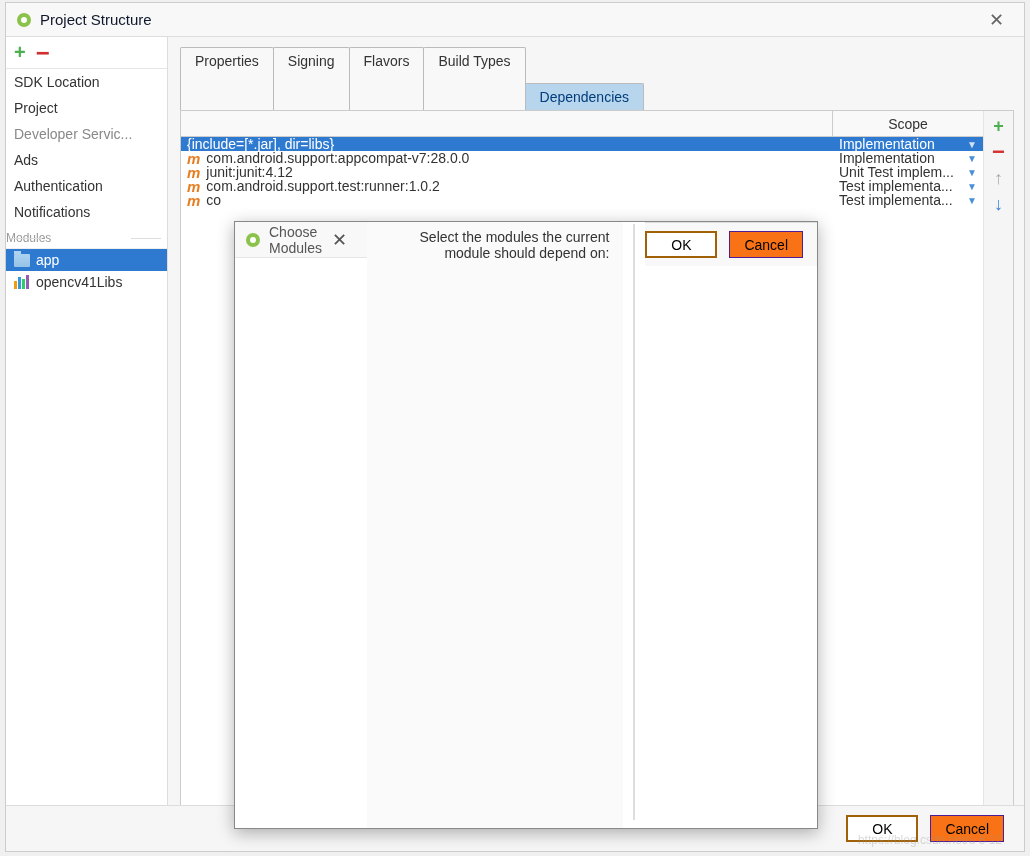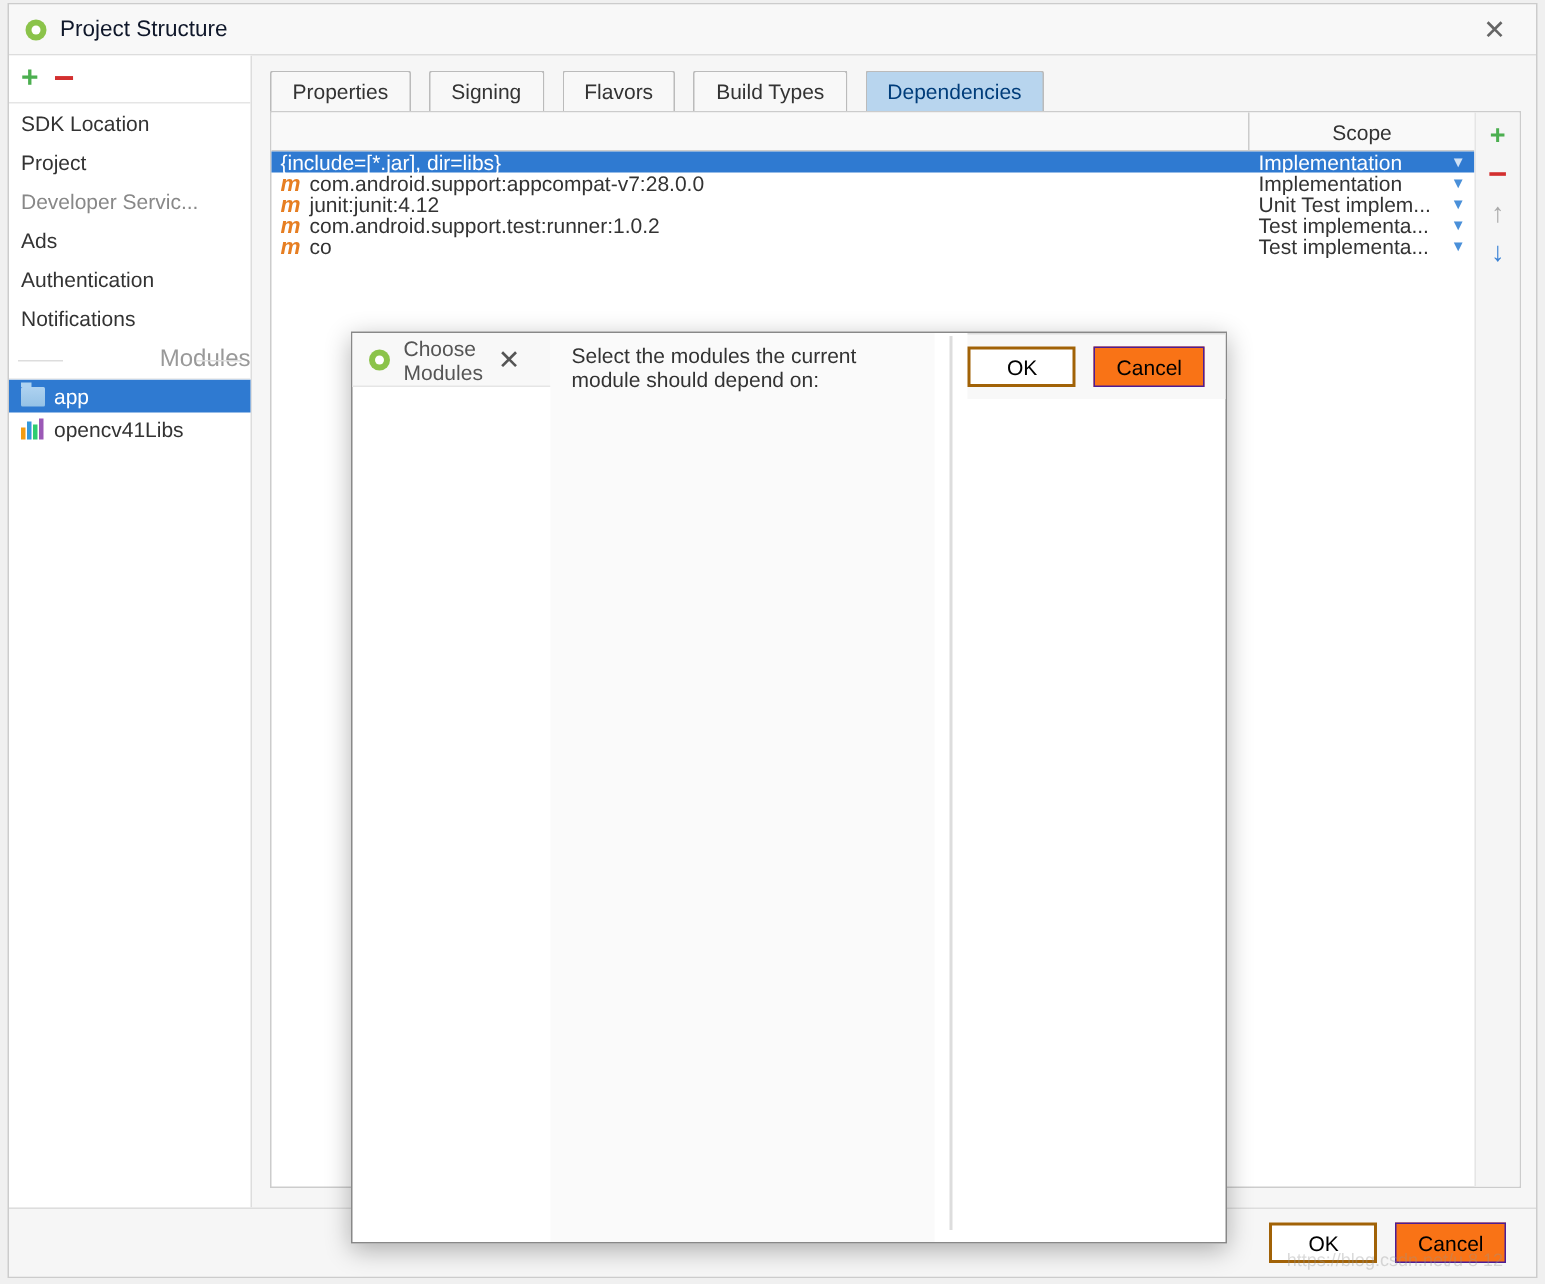--- a/index.html
+++ b/index.html
@@ -67,23 +67,23 @@
     .sidebar-item {
       padding: 5px 8px;
       cursor: pointer;
       color: #333;
       white-space: nowrap;
       overflow: hidden;
       text-overflow: ellipsis;
     }
     .sidebar-item.gray { color: #888; }
     .sidebar-separator {
-      text-align: right;
+      text-align: left;
       color: #999;
-      font-size: 16px;
+      font-size: 12px;
       padding: 4px 0 3px;
       border-bottom: 1px solid #eee;
       margin: 2px 0 0;
       position: relative;
     }
     .sidebar-separator::before, .sidebar-separator::after {
       content: "";
       position: absolute;
       top: 50%;
       width: 30px;
@@ -125,36 +125,37 @@
     .library-icon span:nth-child(2){height:12px;background:#3498db;}
     .library-icon span:nth-child(3){height:10px;background:#2ecc71;}
     .library-icon span:nth-child(4){height:14px;background:#9b59b6;}
     .content {
       flex: 1;
       padding: 10px 10px 10px 12px;
       position: relative;
     }
     .tabs {
       display: flex;
-      gap: 13px;
+      gap: 0;
     }
     .tab {
       padding: 5px 14px;
       border: 1px solid #bbb;
       border-bottom: none;
       background: #f8f8f8;
       cursor: pointer;
       color: #333;
       font-size: 14px;
       border-radius: 2px 2px 0 0;
       margin-right: -1px;
     }
     .tab.selected {
       background: #b8d5ee;
       color: #003d7a;
+      margin-top: 36px;
     }
     .dep-panel {
       border: 1px solid #ccc;
       height: calc(100% - 30px);
       background: #fff;
       display: flex;
     }
     .dep-table {
       flex: 1;
       display: flex;
@@ -241,20 +242,21 @@
       align-items: center;
       padding: 0 10px;
       background: #f8f8f8;
       border-bottom: 1px solid #e5e5e5;
     }
     .modal-title span { color: #555; flex:1; }
     .modal-prompt {
       padding: 7px 14px 5px;
       background: #fafafa;
       color: #333;
+      text-align: right;
     }
     .modal-list {
       flex: 1;
       margin: 2px 10px 8px;
       border: 1px solid #ddd;
       background: #fff;
       overflow: auto;
     }
     .modal-list-item {
       display:flex; align-items:center;

